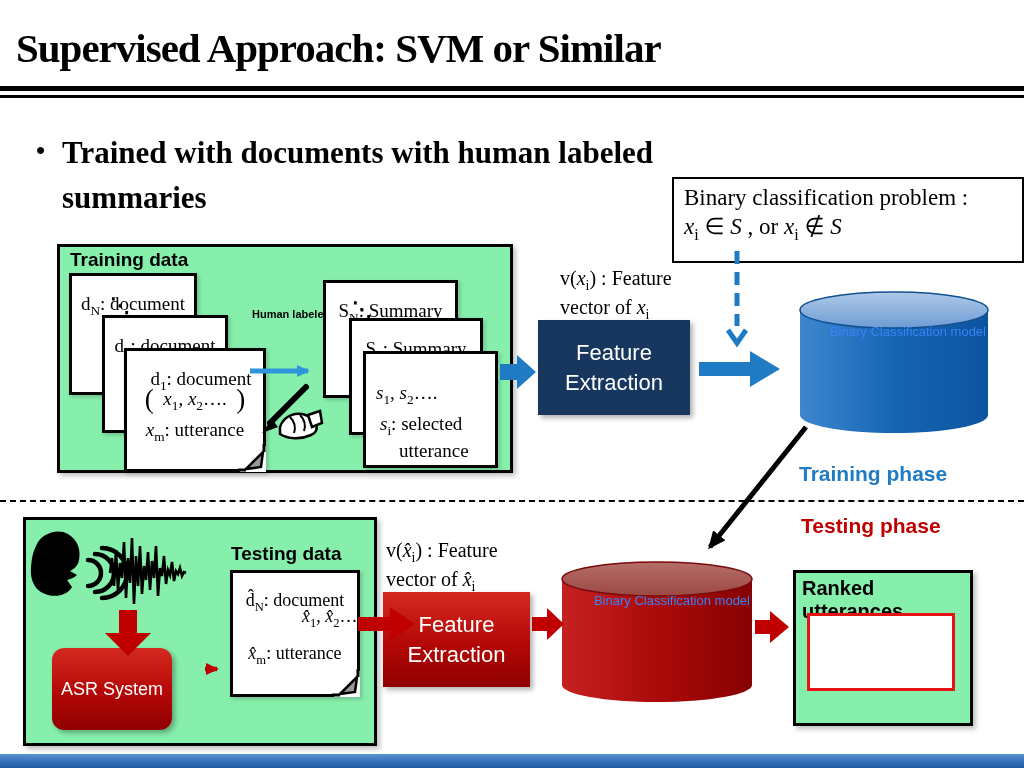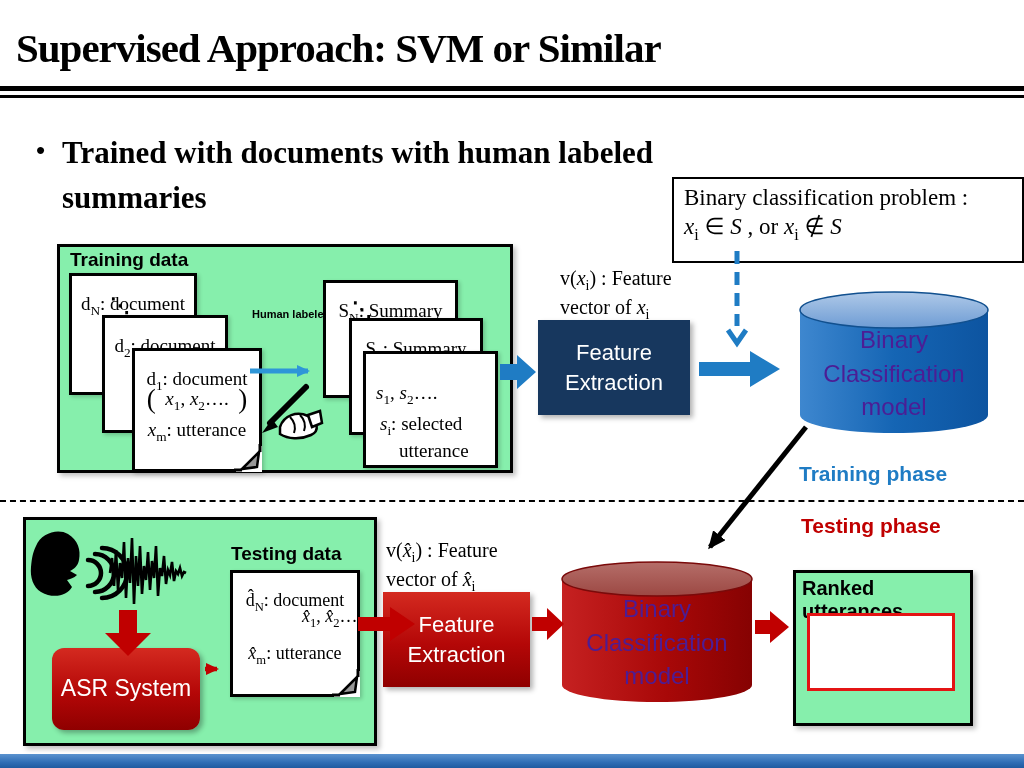--- a/index.html
+++ b/index.html
@@ -19,21 +19,21 @@
   .page{border:3px solid #000;background:#fff;box-shadow:2px 2px 4px rgba(0,0,0,.2);}
   .pg-title{text-align:center;font-family:"Liberation Serif",serif;font-size:19px;padding-top:5px;margin-top:12px;}
   .pg-line{font-family:"Liberation Serif",serif;font-size:19px;}
   .bigp{font-size:27px;vertical-align:-3px;}
   .dots{font-size:20px;font-weight:bold;letter-spacing:1px;}
   .bluebox{background:#17375E;color:#fff;text-align:center;font-size:22px;line-height:1.35;
          display:flex;align-items:center;justify-content:center;box-shadow:3px 3px 5px rgba(0,0,0,.3);}
   .redbox{background:linear-gradient(180deg,#d42a20 0%,#b40707 55%,#8f0000 100%);color:#fff;text-align:center;
          font-size:22px;line-height:1.35;display:flex;align-items:center;justify-content:center;
          box-shadow:3px 3px 5px rgba(0,0,0,.3);}
-  .cyl-text{color:#4c1d95;text-align:center;font-size:24px;line-height:1.4;}
+  .cyl-text{color:#3b82f6;text-align:right;font-size:13px;line-height:1.4;}
   .phase{font-weight:bold;font-size:21px;}
   .note{font-family:"Liberation Serif",serif;font-size:20px;line-height:1.2;}
   .dashsep{left:0;top:500px;width:1024px;border-top:2px dashed #000;}
   .ranked-red{border:3px solid #E41414;background:#fff;}
   .overlay{position:absolute;left:0;top:0;width:1024px;height:768px;pointer-events:none;}
   .bottombar{left:0;top:754px;width:1024px;height:14px;
          background:linear-gradient(180deg,#5b93cf 0%,#2f6db5 60%,#1f5aa0 100%);}
   sub{font-size:70%;}
 </style>
 </head>
@@ -56,21 +56,21 @@
   <div class="abs outline-box" style="left:57px;top:244px;width:450px;height:223px;"></div>
   <div class="abs boxlabel" style="left:70px;top:249px;">Training data</div>
 
   <div class="abs page" style="left:69px;top:273px;width:122px;height:116px;">
     <div class="pg-title">d<sub>N</sub>: document</div>
   </div>
   <div class="abs dots" style="left:110px;top:293px;">⋱</div>
   <div class="abs page" style="left:102px;top:315px;width:120px;height:112px;">
     <div class="pg-title">d<sub>2</sub>: document</div>
   </div>
-  <div class="abs page" style="left:132px;top:348px;width:124px;height:118px;">
+  <div class="abs page" style="left:124px;top:348px;width:124px;height:118px;padding-left:12px;">
     <div class="pg-title">d<sub>1</sub>: document</div>
     <div class="pg-line" style="position:absolute;left:0;top:33px;width:100%;text-align:center;"><span class="bigp">(</span>&nbsp; <i>x</i><sub>1</sub>, <i>x</i><sub>2</sub>…. &nbsp;<span class="bigp">)</span></div>
     <div class="pg-line" style="position:absolute;left:0;top:68px;width:100%;text-align:center;"><i>x</i><sub>m</sub>: utterance</div>
     <svg style="position:absolute;right:-3px;bottom:-3px;" width="28" height="28">
       <rect x="2" y="2" width="26" height="26" fill="#fff"></rect>
       <polygon points="4,26 26,4 26,26" fill="#fff"></polygon>
       <polygon points="8,25 25,8 23,23" fill="#999" stroke="#000" stroke-width="2.5"></polygon>
       <path d="M0,26 L8,26 M26,0 L26,8" stroke="#000" stroke-width="3"></path>
     </svg>
   </div>
@@ -125,21 +125,21 @@
   <div class="abs outline-box" style="left:23px;top:517px;width:348px;height:223px;"></div>
 
   <svg class="abs" style="left:28px;top:528px;" width="180" height="92" viewBox="0 0 180 92">
     <path d="M8,18 C13,5 30,0 40,6 C50,12 53,22 51,32 C50,38 46,41 42,43 L49,47 C46,50 42,51 39,52 L44,59 C39,68 25,71 13,64 C5,59 2,49 3,39 C4,29 5,24 8,18 Z" fill="#000"></path>
     <path d="M60,32 A13,13 0 0 1 60,58" fill="none" stroke="#000" stroke-width="4.5" stroke-linecap="round"></path>
     <path d="M67,26 A19,19 0 0 1 67,64" fill="none" stroke="#000" stroke-width="4.5" stroke-linecap="round"></path>
     <path d="M74,20 A25,25 0 0 1 74,70" fill="none" stroke="#000" stroke-width="4.5" stroke-linecap="round"></path>
     <polyline fill="none" stroke="#000" stroke-width="2.6" points="82,45 84,30 86,58 88,22 90,62 92,35 94,50 96,14 98,70 100,30 102,55 104,10 106,76 108,28 110,58 112,18 114,66 116,38 118,52 120,24 122,62 124,33 126,50 128,18 130,68 132,40 134,48 136,28 138,56 140,42 142,47 144,34 146,53 148,43 150,46 152,40 154,48 156,44 158,45"></polyline>
   </svg>
 
-  <div class="abs redbox" style="left:52px;top:648px;width:148px;height:82px;font-size:23px;border-radius:12px;">ASR System</div>
+  <div class="abs redbox" style="left:52px;top:648px;width:120px;height:82px;font-size:18px;border-radius:12px;">ASR System</div>
 
   <div class="abs boxlabel" style="left:231px;top:543px;">Testing data</div>
   <div class="abs page" style="left:230px;top:570px;width:124px;height:121px;">
     <div class="pg-title" style="font-size:18px;">d̂<sub>N</sub>: document</div>
     <div class="pg-line" style="position:absolute;left:0;top:33px;width:100%;text-align:center;font-size:18px;padding-left:37px;"><i>x̂</i><sub>1</sub>, <i>x̂</i><sub>2</sub>….</div>
     <div class="pg-line" style="position:absolute;left:0;top:70px;width:100%;text-align:center;font-size:18px;"><i>x̂</i><sub>m</sub>: utterance</div>
     <svg style="position:absolute;right:-3px;bottom:-3px;" width="28" height="28">
       <rect x="2" y="2" width="26" height="26" fill="#fff"></rect>
       <polygon points="4,26 26,4 26,26" fill="#fff"></polygon>
       <polygon points="8,25 25,8 23,23" fill="#999" stroke="#000" stroke-width="2.5"></polygon>

